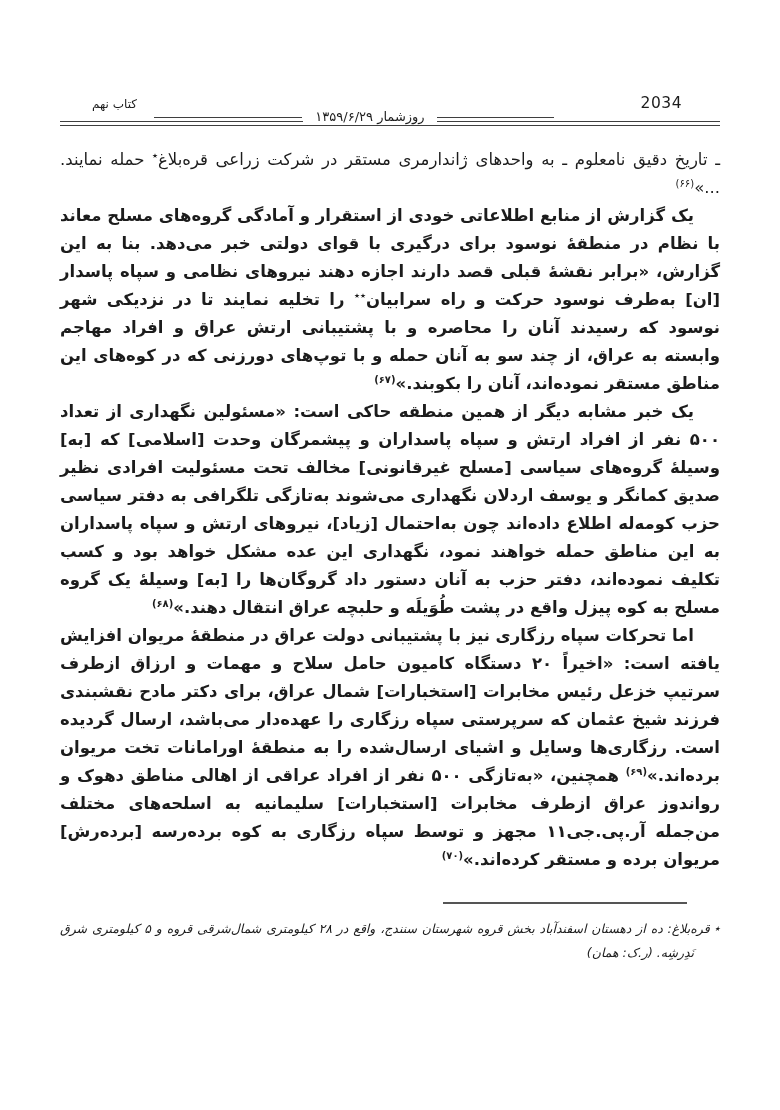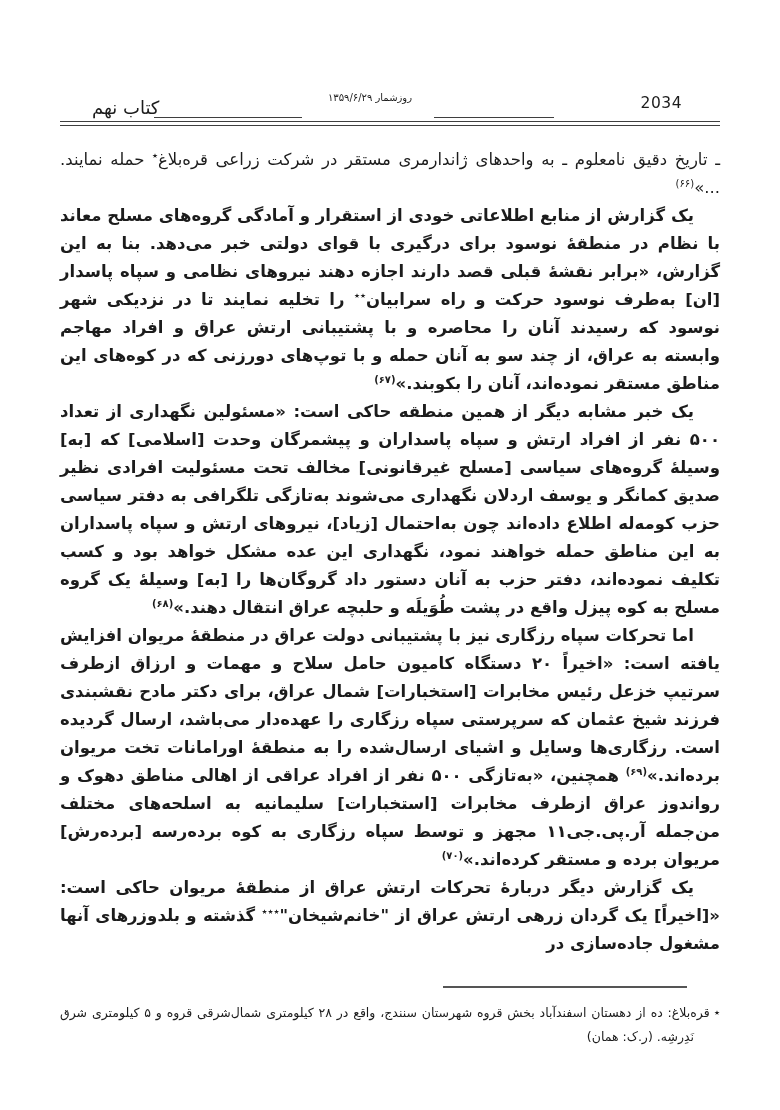--- a/index.html
+++ b/index.html
@@ -11,45 +11,45 @@
   body{
     width:780px;height:1110px;background:var(--page-bg);
     font-family:"DejaVu Sans",sans-serif;color:var(--text-color);
     overflow:hidden;
   }
   .page{position:relative;width:780px;height:1110px;direction:rtl;}
 
   
   .header{position:absolute;top:92px;left:60px;right:60px;height:38px;}
   .hdr-pagenum{position:absolute;top:2px;right:38px;font-size:15.5px;letter-spacing:.5px;}
-  .hdr-book{position:absolute;top:5px;left:32px;font-size:18px;}
+  .hdr-book{position:absolute;top:5px;left:32px;font-size:12px;}
   .hdr-date{
-    position:absolute;top:0;left:243px;width:130px;text-align:center;
-    font-size:10px;background:var(--page-bg);z-index:2;padding:0 2px;
+    position:absolute;top:17px;left:243px;width:130px;text-align:center;
+    font-size:13px;background:var(--page-bg);z-index:2;padding:0 2px;
   }
   .hdr-line{position:absolute;top:25px;border-top:1.5px solid var(--rule-color);z-index:1;}
   .hdr-line-left{left:94px;width:148px;}
   .hdr-line-right{left:374px;width:120px;}
   .hdr-rule{
     position:absolute;top:29px;left:0;right:0;height:2.5px;
     border-top:1.5px solid var(--rule-color);
     border-bottom:1.5px solid var(--rule-color);
   }
 
   
   .content{padding:146px 60px 0 60px;}
   .body-text{font-size:16.5px;line-height:28px;text-align:justify;}
   .body-text p{margin:0;}
   .body-text p.indent{text-indent:26px;font-weight:bold;}
   sup{line-height:0;}
   sup.star{font-size:11px;vertical-align:super;}
   sup.ref{font-size:10px;vertical-align:super;letter-spacing:0.5px;}
 
   
-  .footnotes{margin-top:28px;}
+  .footnotes{margin-top:28px;font-style:italic;}
   .fn-rule{
     width:244px;border-top:2px solid #555;
     margin:0 33px 13px auto; 
   }
   .fn{
     font-size:12.5px;line-height:23px;text-align:justify;
     margin:0;padding-right:26px;text-indent:-26px;
   }
   .fn-marker{font-size:11px;position:relative;top:-1px;}
 </style>
@@ -66,21 +66,20 @@
     <span class="hdr-book">کتاب نهم</span>
     <div class="hdr-rule"></div>
   </div>
 
   <div class="content">
     <div class="body-text" id="body-text">
         <p class="">ـ تاریخ دقیق نامعلوم ـ به واحدهای ژاندارمری مستقر در شرکت زراعی قره‌بلاغ<sup class="star">٭</sup> حمله نمایند. ...»<sup class="ref">(۶۶)</sup></p>
         <p class="indent">یک گزارش از منابع اطلاعاتی خودی از استقرار و آمادگی گروه‌های مسلح معاند با نظام در منطقهٔ نوسود برای درگیری با قوای دولتی خبر می‌دهد. بنا به این گزارش، «برابر نقشهٔ قبلی قصد دارند اجازه دهند نیروهای نظامی و سپاه پاسدار [ان] به‌طرف نوسود حرکت و راه سرابیان<sup class="star">٭٭</sup> را تخلیه نمایند تا در نزدیکی شهر نوسود که رسیدند آنان را محاصره و با پشتیبانی ارتش عراق و افراد مهاجم وابسته به عراق، از چند سو به آنان حمله و با توپ‌های دورزنی که در کوه‌های این مناطق مستقر نموده‌اند، آنان را بکوبند.»<sup class="ref">(۶۷)</sup></p>
         <p class="indent">یک خبر مشابه دیگر از همین منطقه حاکی است: «مسئولین نگهداری از تعداد ۵۰۰ نفر از افراد ارتش و سپاه پاسداران و پیشمرگان وحدت [اسلامی] که [به] وسیلهٔ گروه‌های سیاسی [مسلح غیرقانونی] مخالف تحت مسئولیت افرادی نظیر صدیق کمانگر و یوسف اردلان نگهداری می‌شوند به‌تازگی تلگرافی به دفتر سیاسی حزب کومه‌له اطلاع داده‌اند چون به‌احتمال [زیاد]، نیروهای ارتش و سپاه پاسداران به این مناطق حمله خواهند نمود، نگهداری این عده مشکل خواهد بود و کسب تکلیف نموده‌اند، دفتر حزب به آنان دستور داد گروگان‌ها را [به] وسیلهٔ یک گروه مسلح به کوه پیزل واقع در پشت طُوَیلَه و حلبچه عراق انتقال دهند.»<sup class="ref">(۶۸)</sup></p>
         <p class="indent">اما تحرکات سپاه رزگاری نیز با پشتیبانی دولت عراق در منطقهٔ مریوان افزایش یافته است: «اخیراً ۲۰ دستگاه کامیون حامل سلاح و مهمات و ارزاق ازطرف سرتیپ خزعل رئیس مخابرات [استخبارات] شمال عراق، برای دکتر مادح نقشبندی فرزند شیخ عثمان که سرپرستی سپاه رزگاری را عهده‌دار می‌باشد، ارسال گردیده است. رزگاری‌ها وسایل و اشیای ارسال‌شده را به منطقهٔ اورامانات تخت مریوان برده‌اند.»<sup class="ref">(۶۹)</sup> همچنین، «به‌تازگی ۵۰۰ نفر از افراد عراقی از اهالی مناطق دهوک و رواندوز عراق ازطرف مخابرات [استخبارات] سلیمانیه به اسلحه‌های مختلف من‌جمله آر.پی.جی۱۱ مجهز و توسط سپاه رزگاری به کوه برده‌رسه [برده‌رش] مریوان برده و مستقر کرده‌اند.»<sup class="ref">(۷۰)</sup></p>
-        <p class="indent">یک گزارش دیگر دربارهٔ تحرکات ارتش عراق از منطقهٔ مریوان حاکی است: «[اخیراً] یک گردان زرهی ارتش عراق از "خانم‌شیخان"<sup class="star">٭٭٭</sup> گذشته و بلدوزرهای آنها مشغول جاده‌سازی در</p>
       </div>
 
     <div class="footnotes">
       <div class="fn-rule"></div>
       <div id="fn-list">
           <p class="fn"><span class="fn-marker">٭ </span>قره‌بلاغ: ده از دهستان اسفندآباد بخش قروه شهرستان سنندج، واقع در ۲۸ کیلومتری شمال‌شرقی قروه و ۵ کیلومتری شرق نَدِرشِه. (ر.ک: همان)</p>
         </div>
     </div>
   </div>
 

